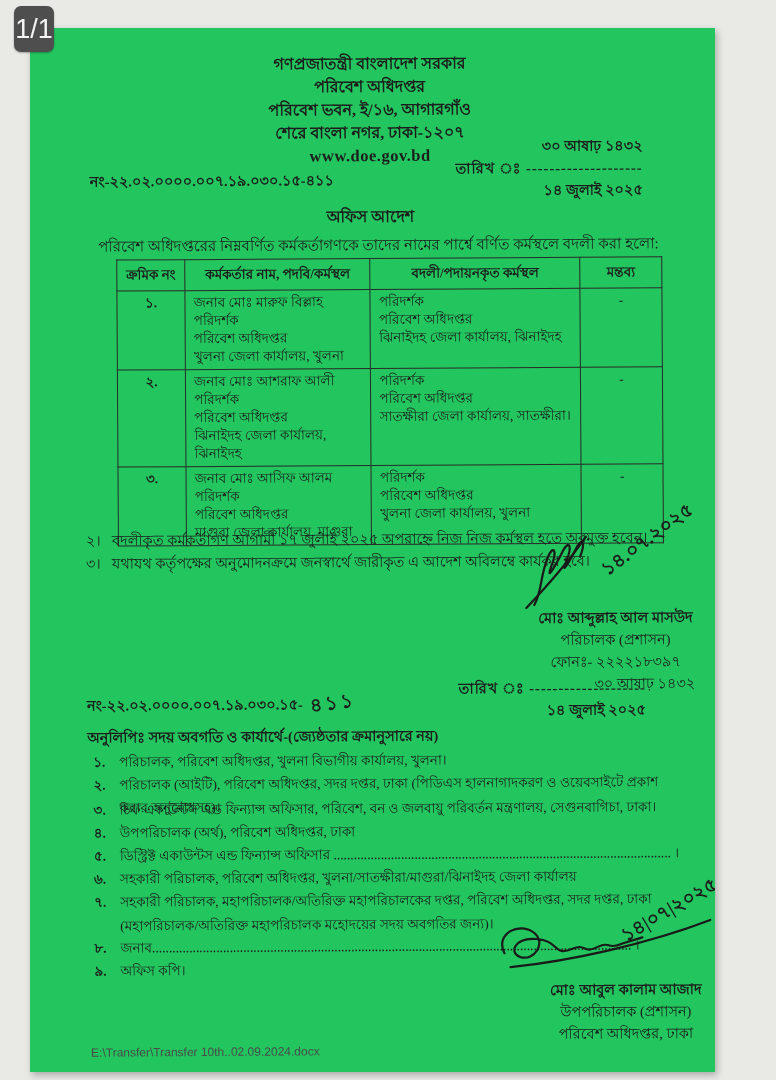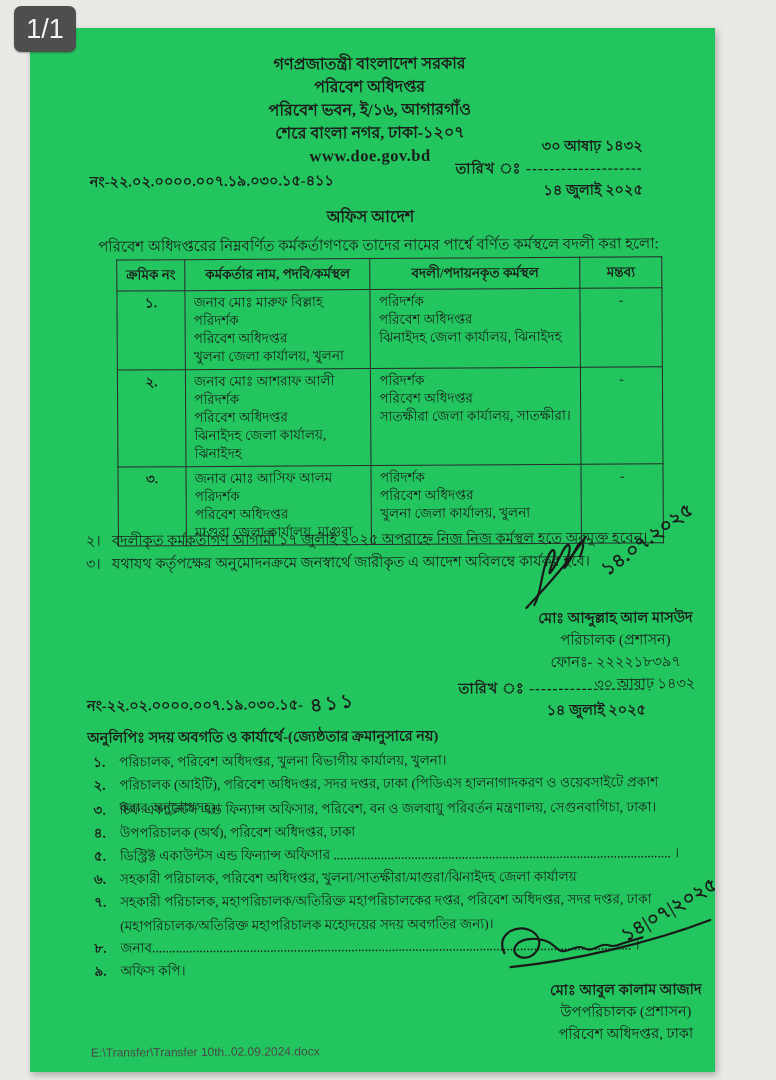--- a/index.html
+++ b/index.html
@@ -3,21 +3,21 @@
 <meta charset="utf-8">
 <style>
   html,body{margin:0;padding:0;}
   body{
     width:776px;height:1080px;position:relative;overflow:hidden;
     background:#e9e9e6;
     font-family:"Liberation Serif","DejaVu Serif",serif;
     color:#1c1c1c;
   }
   .page-badge{
-    position:absolute;left:14px;top:6px;width:62px;height:46px;
+    position:absolute;left:14px;top:6px;width:40px;height:46px;
     background:#4e4e4e;border-radius:7px;z-index:5;
     display:flex;align-items:center;justify-content:center;
     color:#f4f4f4;font-family:"Liberation Sans","DejaVu Sans",sans-serif;
     font-size:27px;font-weight:400;box-shadow:0 1px 2px rgba(0,0,0,.3);
   }
   .page{
     position:absolute;left:30px;top:28px;width:685px;height:1044px;
     background:#22c55e;box-shadow:2px 3px 7px rgba(0,0,0,.28);
     overflow:hidden;
   }

